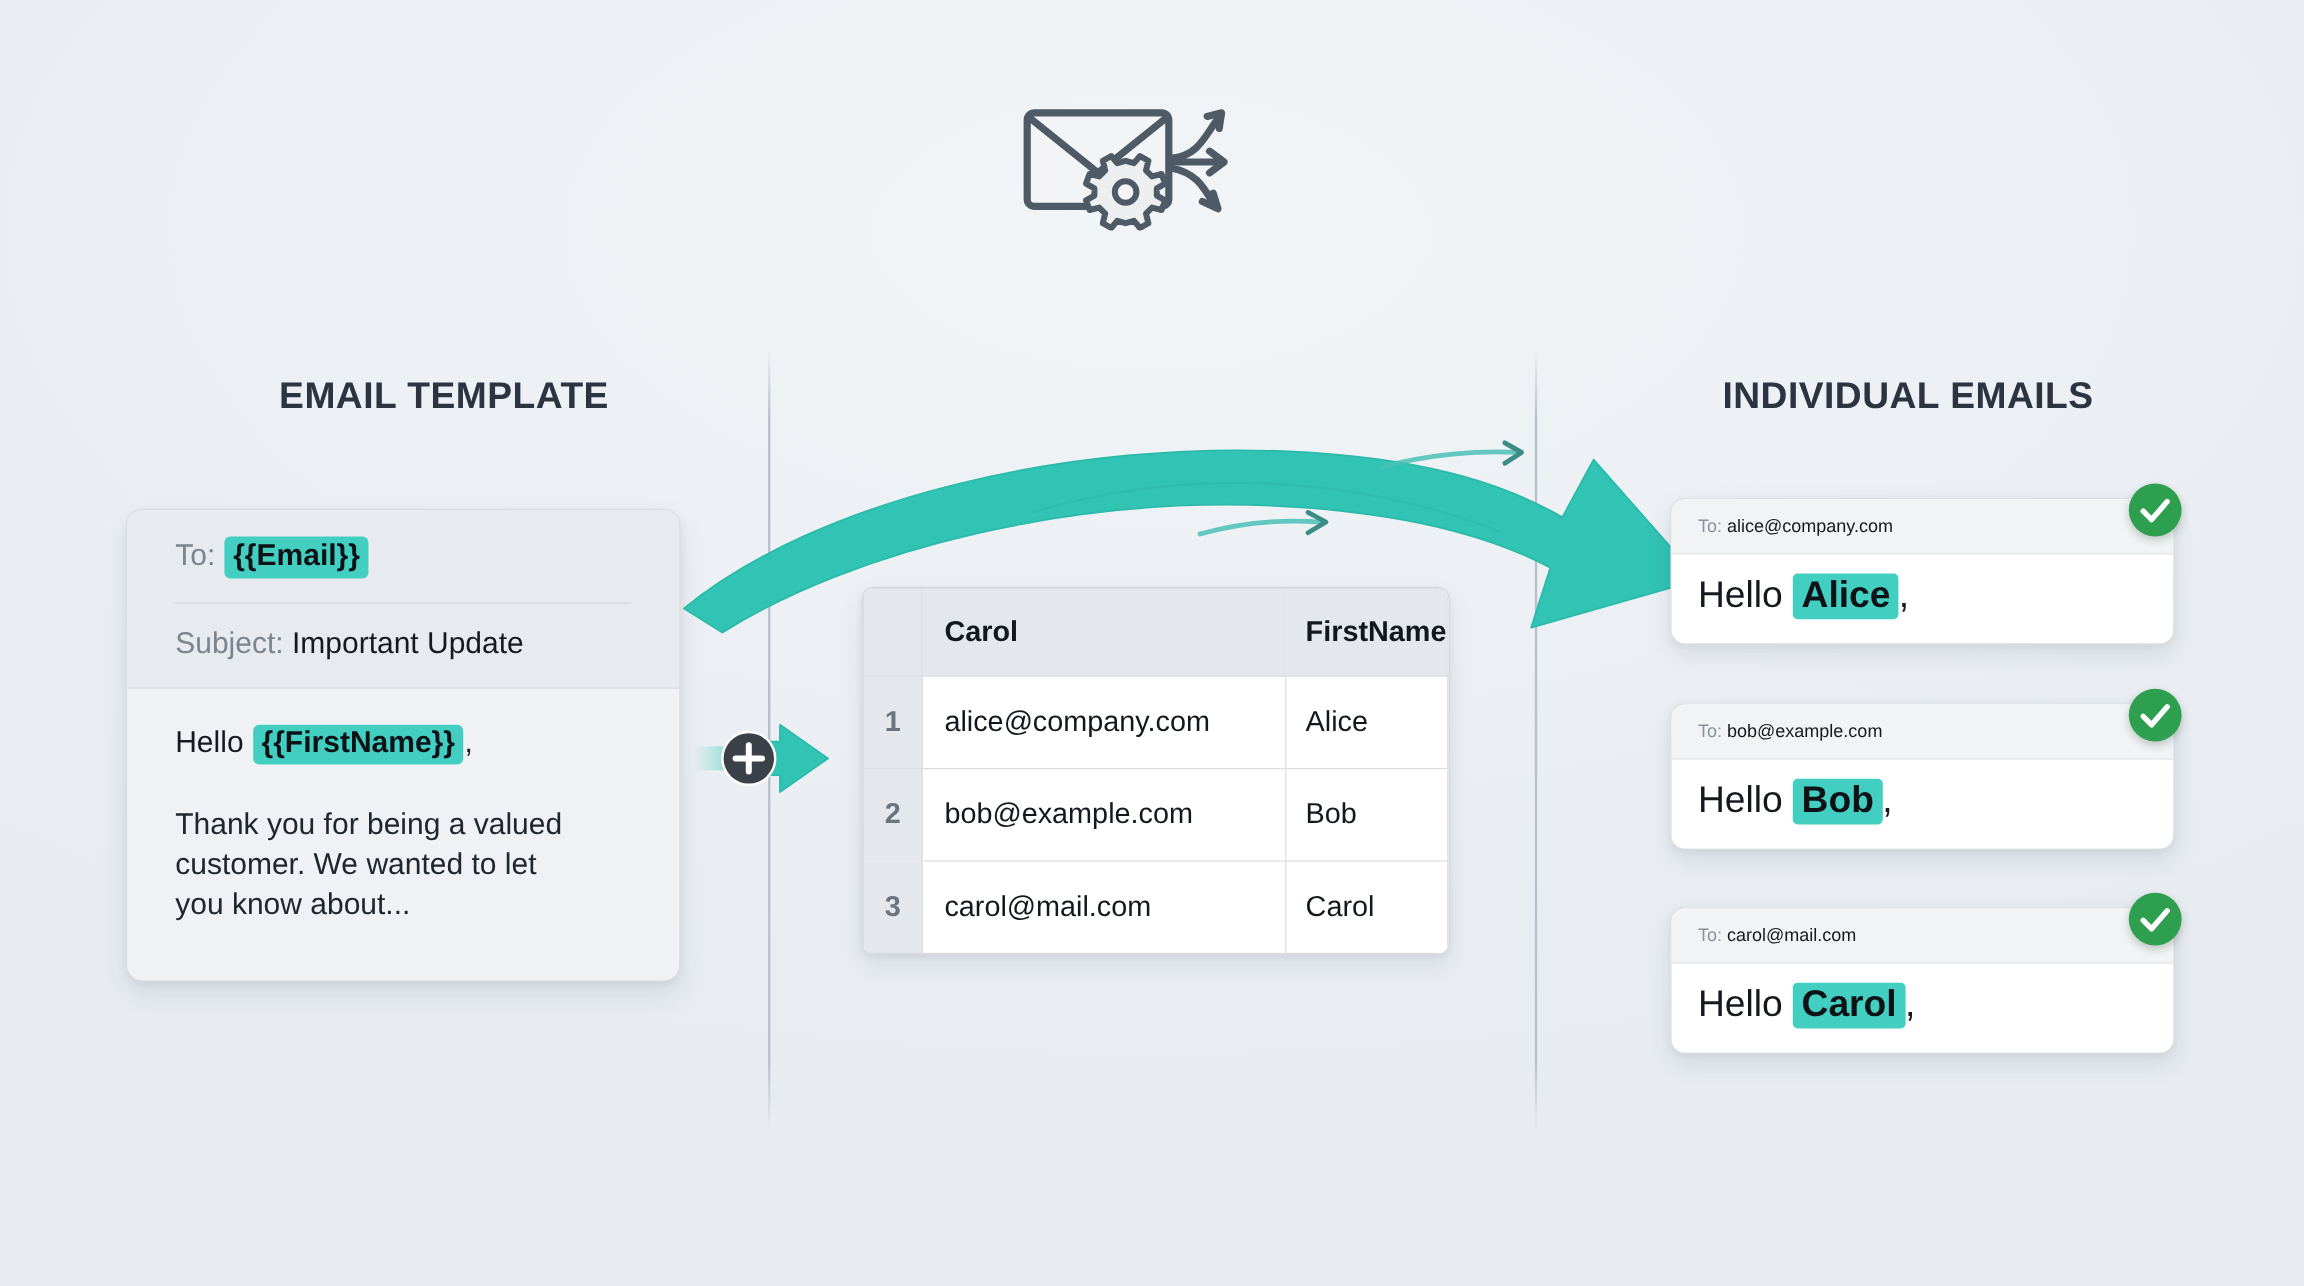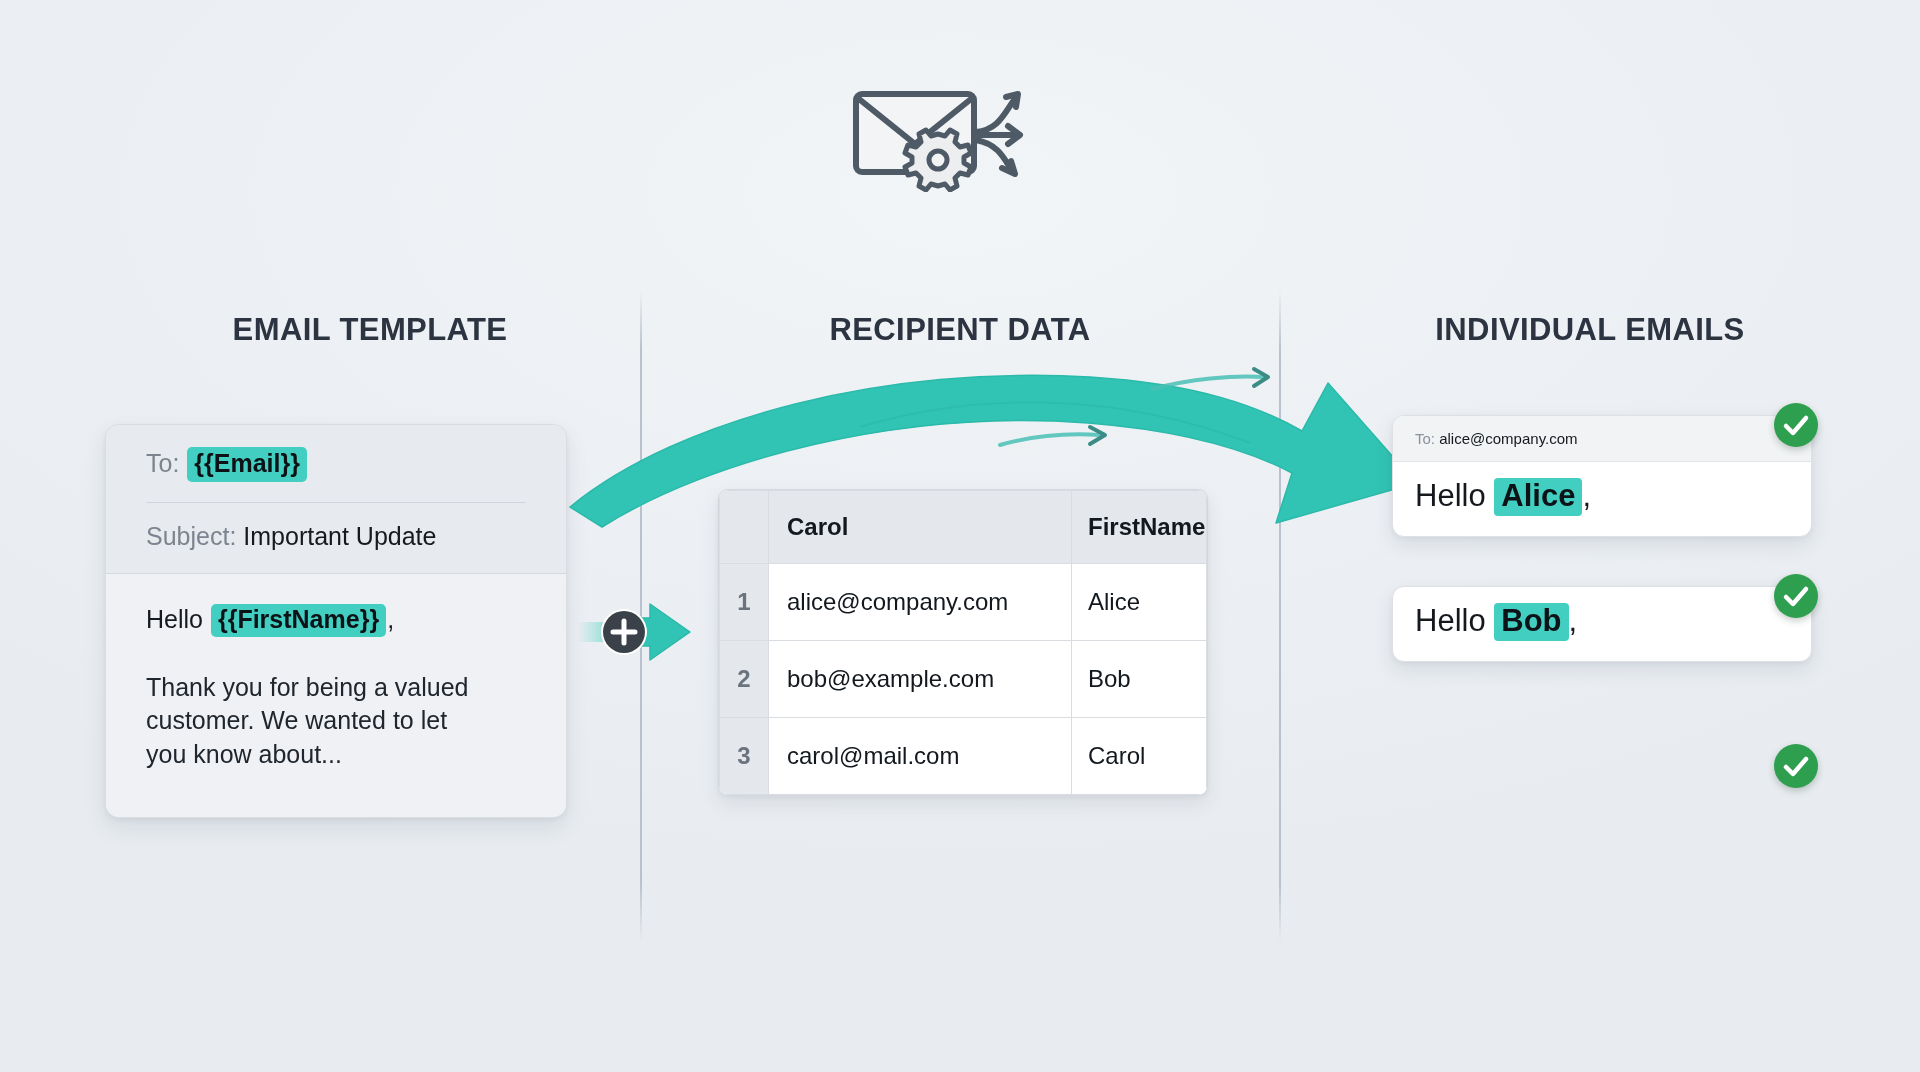--- a/index.html
+++ b/index.html
@@ -245,21 +245,20 @@
         <path d="M0,-26 L7,-24 L12,-30 L19,-26 L17,-18 L22,-13 L30,-15 L33,-7 L26,-3 L26,3
                  L33,7 L30,15 L22,13 L17,18 L19,26 L12,30 L7,24 L0,26 L-7,24 L-12,30 L-19,26
                  L-17,18 L-22,13 L-30,15 L-33,7 L-26,3 L-26,-3 L-33,-7 L-30,-15 L-22,-13
                  L-17,-18 L-19,-26 L-12,-30 L-7,-24 Z" fill="#eceef0" stroke="#4e5a66" stroke-width="5" stroke-linejoin="round"></path>
         <circle cx="0" cy="0" r="9" fill="#f2f4f6" stroke="#4e5a66" stroke-width="5"></circle>
       </g>
     </svg>
   </div>
 
   <div class="section-title" id="title-template">EMAIL TEMPLATE</div>
-  <div class="section-title" id="title-data">RECIPIENT DATA</div>
   <div class="section-title" id="title-emails">INDIVIDUAL EMAILS</div>
 
   <div class="divider" id="divider-left"></div>
   <div class="divider" id="divider-right"></div>
 
   <div id="template-card">
     <div class="tpl-header">
       <div class="tpl-row">
         <span class="lbl">To:</span>
         <span class="token">{{Email}}</span>
@@ -361,30 +360,44 @@
       <span class="out-token">Alice</span><span>,</span>
     </div>
   </div>
   <div class="check-badge" id="check-badge-0">
     <svg viewBox="0 0 44 44" width="44" height="44">
       <path d="M12 23 L19 30 L32 15" fill="none" stroke="#ffffff" stroke-width="4.5" stroke-linecap="round" stroke-linejoin="round"></path>
     </svg>
   </div>
 
   <div class="out-card" id="out-card-1">
+    <div class="out-head">
+      <span class="lbl">To:</span>
+      <span>bob@example.com</span>
+    </div>
     <div class="out-body">
       <span>Hello</span>
       <span class="out-token">Bob</span><span>,</span>
     </div>
   </div>
   <div class="check-badge" id="check-badge-1">
     <svg viewBox="0 0 44 44" width="44" height="44">
       <path d="M12 23 L19 30 L32 15" fill="none" stroke="#ffffff" stroke-width="4.5" stroke-linecap="round" stroke-linejoin="round"></path>
     </svg>
   </div>
 
+  <div class="out-card" id="out-card-2">
+    <div class="out-head">
+      <span class="lbl">To:</span>
+      <span>carol@mail.com</span>
+    </div>
+    <div class="out-body">
+      <span>Hello</span>
+      <span class="out-token">Carol</span><span>,</span>
+    </div>
+  </div>
   <div class="check-badge" id="check-badge-2">
     <svg viewBox="0 0 44 44" width="44" height="44">
       <path d="M12 23 L19 30 L32 15" fill="none" stroke="#ffffff" stroke-width="4.5" stroke-linecap="round" stroke-linejoin="round"></path>
     </svg>
   </div>
 
 </div>
 
 </body></html>

